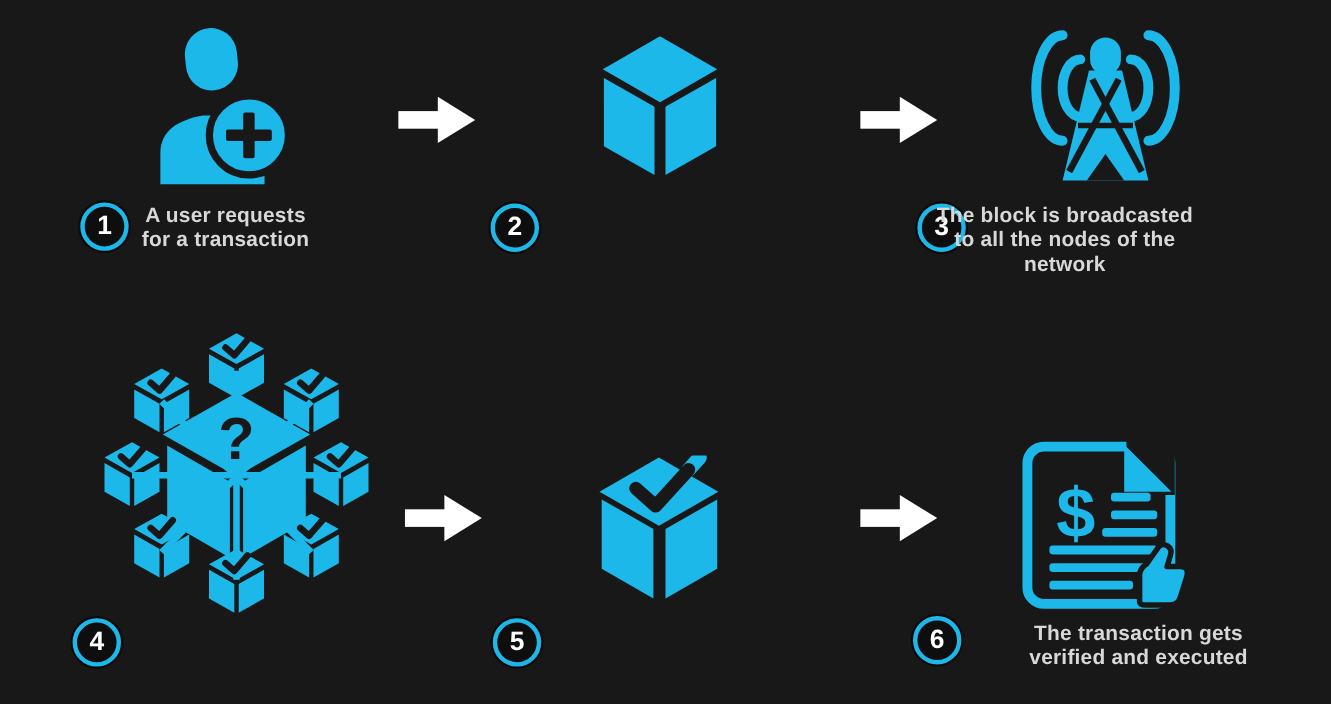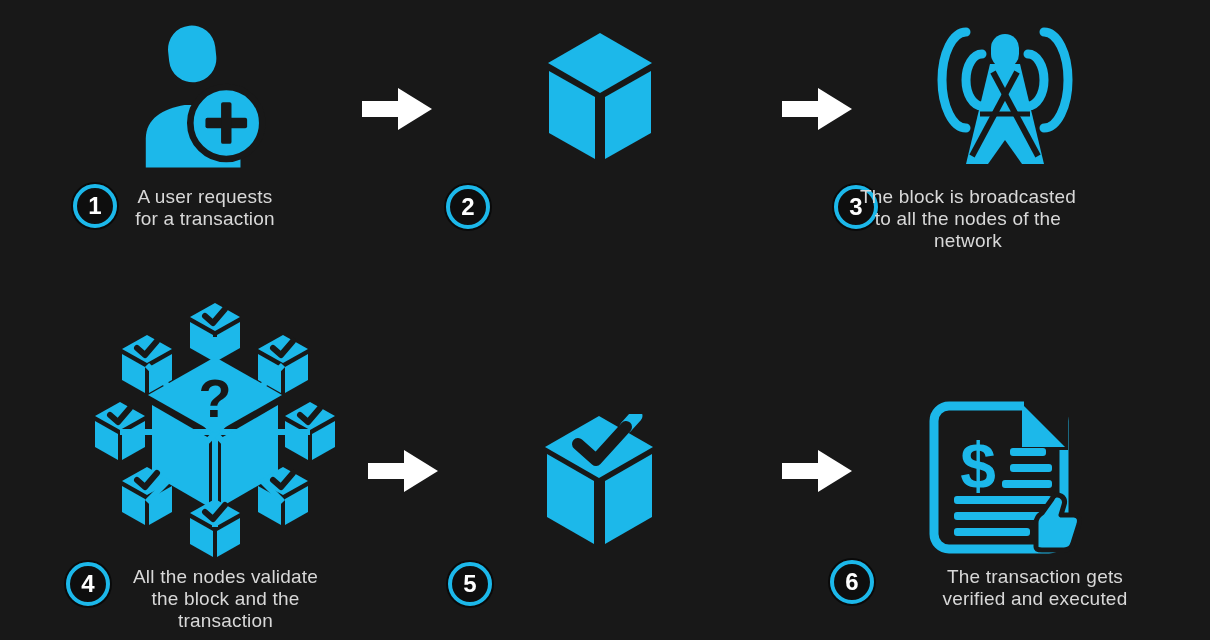--- a/index.html
+++ b/index.html
@@ -9,21 +9,21 @@
   }
   .icon-abs{position:absolute;}
   .badge{
     position:absolute;width:36px;height:36px;border-radius:50%;
     border:4px solid #1CB8EA;background:#0e0e0e;color:#ffffff;
     display:flex;align-items:center;justify-content:center;
     font-size:24px;font-weight:bold;box-shadow:0 0 0 2px #0a0a0a;
   }
   .caption{
     position:absolute;text-align:center;color:#d8d8d8;
-    font-weight:normal;font-size:19px;line-height:22px;
+    font-weight:bold;font-size:19px;line-height:22px;
     white-space:pre-line;letter-spacing:.2px;
   }
   .arrow{position:absolute;width:70px;height:42px;}
   svg{display:block;}
   .cy{fill:#1CB8EA;}
   .dk{fill:#181818;}
 </style>
 </head>
 <body>
 
@@ -119,23 +119,20 @@
       <use href="#mini-cube" x="2" y="104"></use>
       <use href="#mini-cube" x="192" y="104"></use>
       <use href="#mini-cube" x="29" y="169"></use>
       <use href="#mini-cube" x="165" y="169"></use>
       <use href="#mini-cube" x="97" y="201"></use>
     </svg>
   </div>
   <div class="badge" style="left:66px;top:562px">
     <span>4</span>
   </div>
-  <div class="caption" style="left:108px;top:566px;width:235px">All the nodes validate
-the block and the
-transaction</div>
 
   <div class="arrow" style="left:368px;top:450px">
     <svg width="70" height="42" viewBox="0 0 70 42">
       <rect x="0" y="13" width="40" height="16" fill="#ffffff"></rect>
       <polygon points="36,0 70,21 36,42" fill="#ffffff"></polygon>
     </svg>
   </div>
 
   <div class="icon-abs" style="left:542px;top:414px">
     <svg width="115" height="138" viewBox="0 0 115 138">

